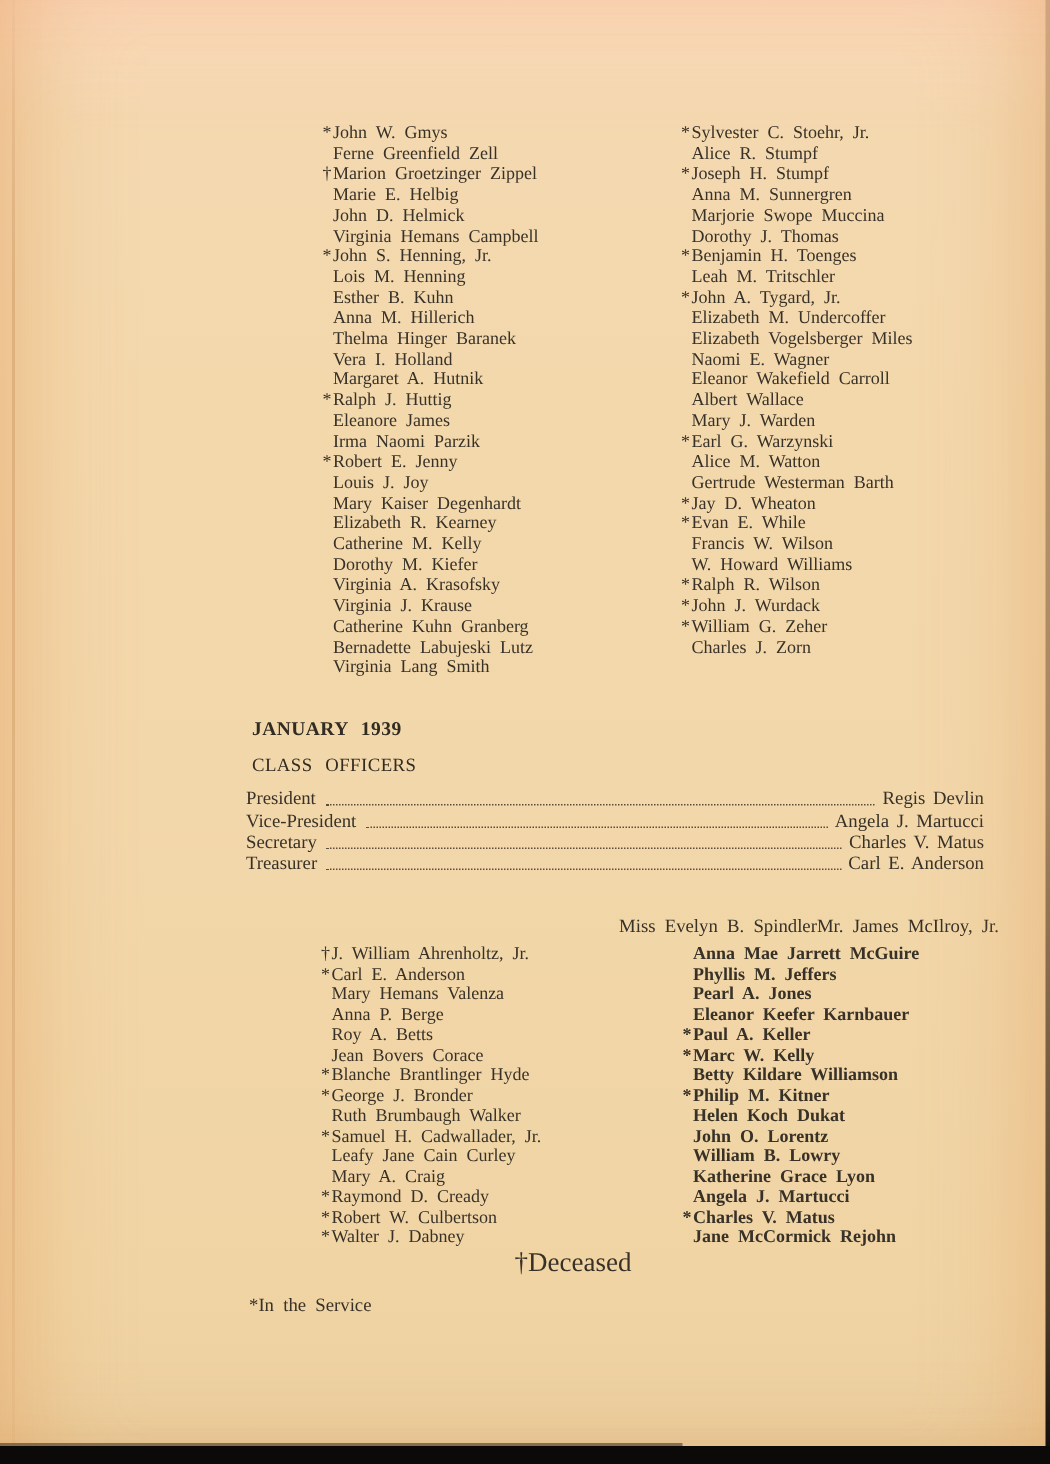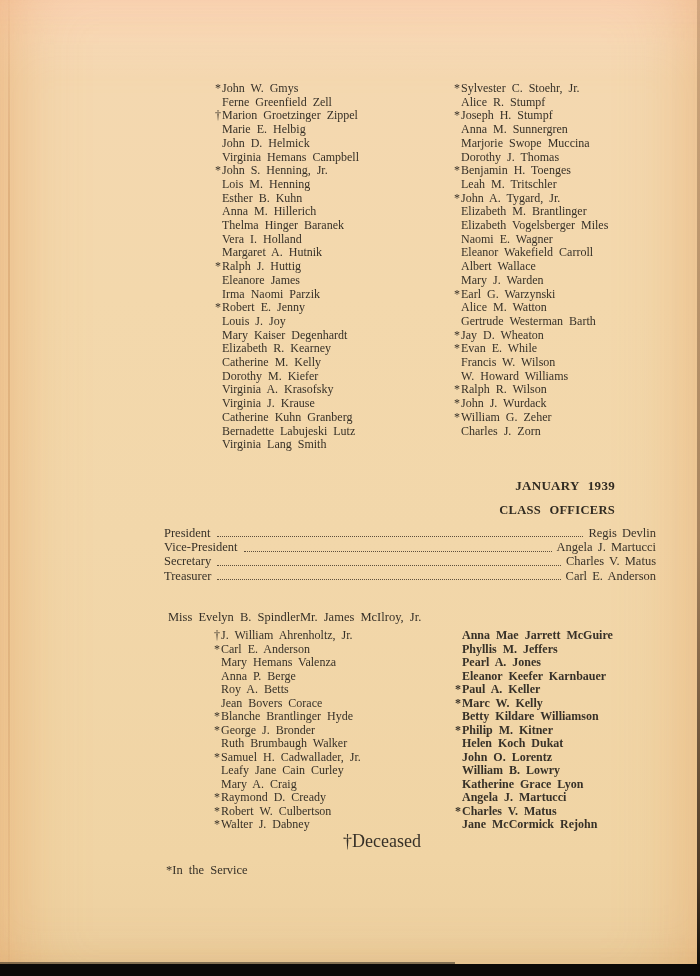--- a/index.html
+++ b/index.html
@@ -57,54 +57,54 @@
     line-height: 13.7px;
     word-spacing: 3px;
     white-space: nowrap;
   }
   .name-line { position: relative; }
   .name-line .marker { position: absolute; left: -7px; top: 0; }
 
   .roster-left  { top: 82px;  left: 222px; }
   .roster-right { top: 82px;  left: 461px; }
 
-  .headings { left: 168px; width: 447px; text-align: right; }
+  .headings { left: 168px; width: 447px; text-align: left; }
   .h-title {
     top: 478px;
     font-size: 13px; font-weight: 700;
     letter-spacing: 0.3px; word-spacing: 5px;
     color: #322c22;
   }
   .h-sub { top: 503px; }
   .h-sponsors { top: 595px; }
   .h-small {
-    font-size: 12.5px; font-weight: 700;
+    font-size: 12.5px; font-weight: 400;
     letter-spacing: 0.3px; word-spacing: 5px;
     color: #322c22;
   }
 
   .officers {
     top: 526px; left: 164px; width: 492px;
     font-size: 12.5px; word-spacing: 2px;
   }
   .officer-row {
-    display: flex; align-items: center;
+    display: flex; align-items: flex-end;
     height: 14.3px; white-space: nowrap;
   }
   .officer-leader {
     flex: 1;
     border-bottom: 1px dotted #5d4f3c;
     margin: 0 5px 3px 6px;
     height: 1px;
     align-self: flex-end;
   }
 
   .sponsor-heads {
     top: 610px; left: 168px; width: 498px;
-    display: flex; justify-content: flex-start; align-items: baseline;
+    display: flex; justify-content: flex-end; align-items: baseline;
     font-size: 12.5px; word-spacing: 3px; white-space: nowrap;
   }
 
   .sponsor-col {
     font-size: 12px;
     line-height: 13.5px;
     word-spacing: 3px;
     white-space: nowrap;
   }
   .sponsors-left  { top: 629px; left: 221px; }
@@ -153,21 +153,21 @@
   <div class="abs name-col roster-right">
       <div class="name-line"><span class="marker">*</span>Sylvester C. Stoehr, Jr.</div>
       <div class="name-line">Alice R. Stumpf</div>
       <div class="name-line"><span class="marker">*</span>Joseph H. Stumpf</div>
       <div class="name-line">Anna M. Sunnergren</div>
       <div class="name-line">Marjorie Swope Muccina</div>
       <div class="name-line">Dorothy J. Thomas</div>
       <div class="name-line"><span class="marker">*</span>Benjamin H. Toenges</div>
       <div class="name-line">Leah M. Tritschler</div>
       <div class="name-line"><span class="marker">*</span>John A. Tygard, Jr.</div>
-      <div class="name-line">Elizabeth M. Brantlinger</div>
+      <div class="name-line">Elizabeth M. Undercoffer</div>
       <div class="name-line">Elizabeth Vogelsberger Miles</div>
       <div class="name-line">Naomi E. Wagner</div>
       <div class="name-line">Eleanor Wakefield Carroll</div>
       <div class="name-line">Albert Wallace</div>
       <div class="name-line">Mary J. Warden</div>
       <div class="name-line"><span class="marker">*</span>Earl G. Warzynski</div>
       <div class="name-line">Alice M. Watton</div>
       <div class="name-line">Gertrude Westerman Barth</div>
       <div class="name-line"><span class="marker">*</span>Jay D. Wheaton</div>
       <div class="name-line"><span class="marker">*</span>Evan E. While</div>

